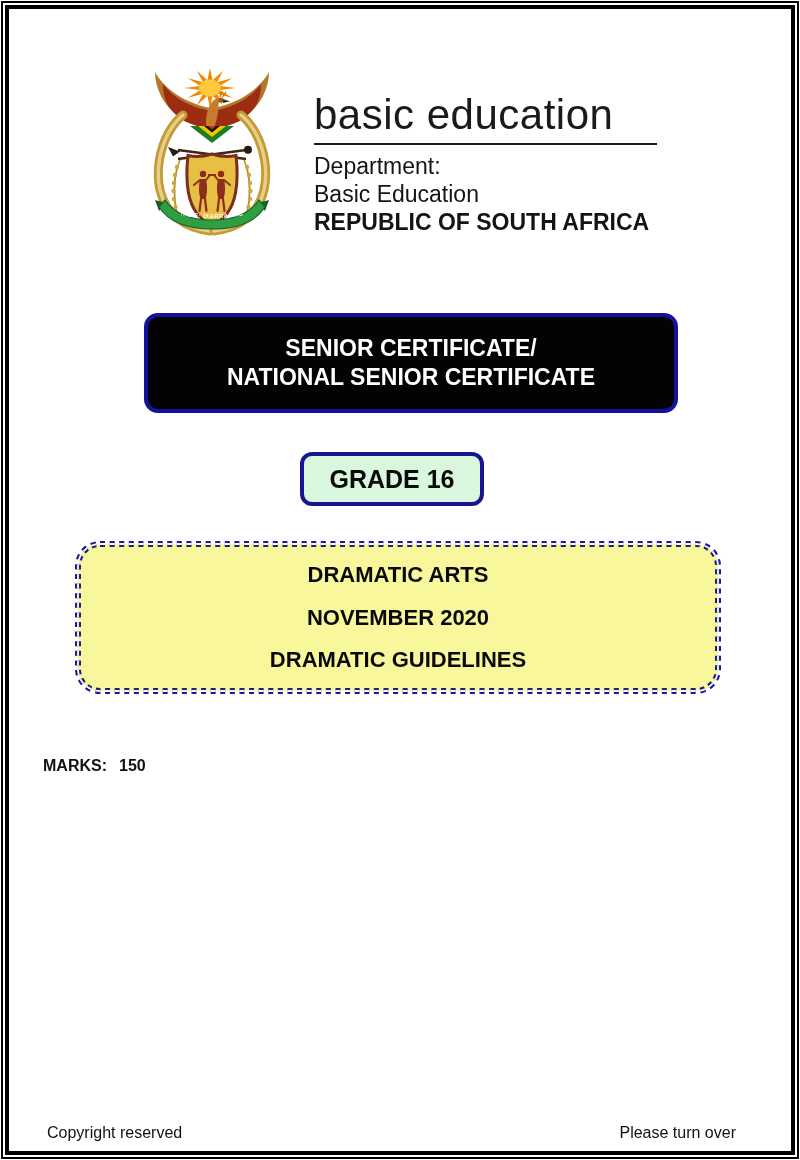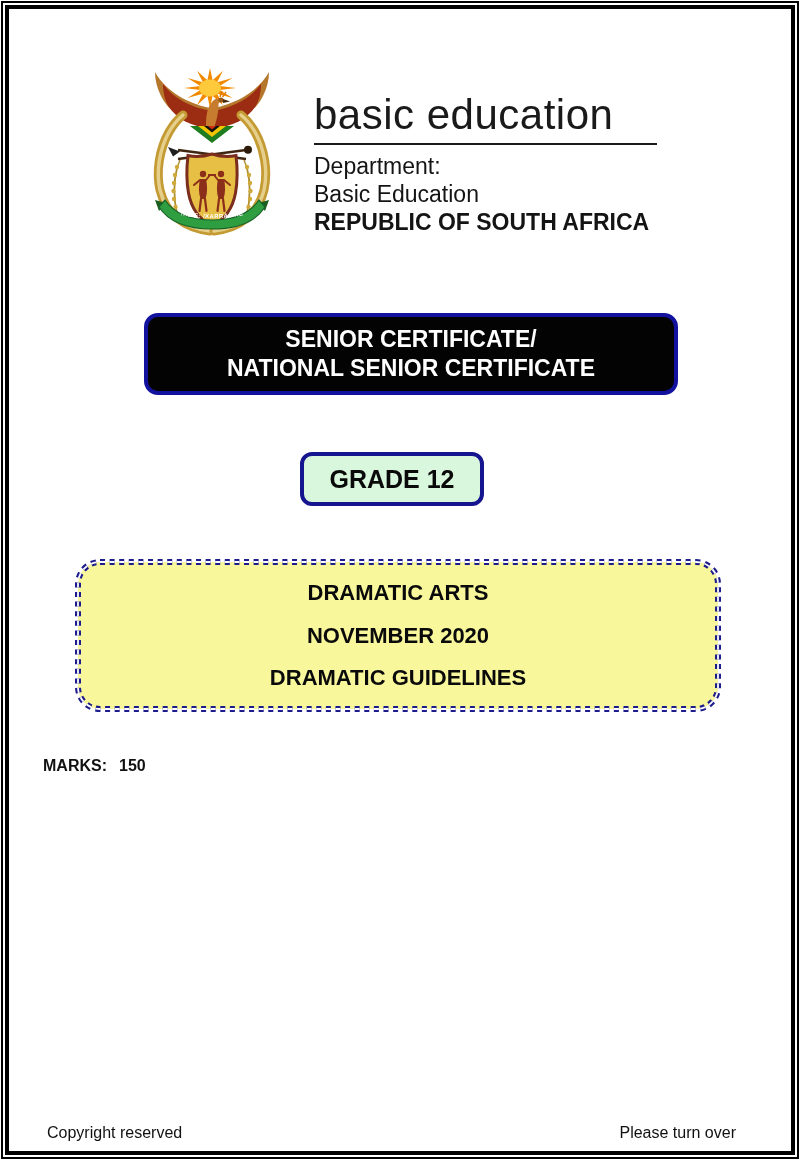--- a/index.html
+++ b/index.html
@@ -17,38 +17,38 @@
   
   .logo{position:absolute;left:146px;top:64px;width:132px;height:174px;}
   .brand-block{position:absolute;left:314px;top:92px;}
   .brand{font-size:42px;letter-spacing:0.5px;color:#1a1a1a;line-height:1.1;}
   .brand-rule{width:343px;height:2px;background:#1a1a1a;margin-top:5px;margin-bottom:7px;}
   .dept{font-size:23px;line-height:28px;color:#141414;}
   .country{font-weight:bold;}
 
   
   .cert-banner{
-    position:absolute;left:144px;top:313px;width:534px;height:82px;
+    position:absolute;left:144px;top:313px;width:534px;height:100px;
     box-sizing:border-box;
     background:#030303;border:4px solid #12129e;border-radius:14px;
     color:#fff;font-weight:bold;font-size:23px;line-height:29px;
     display:flex;flex-direction:column;justify-content:center;text-align:center;
   }
 
   
   .grade{
     position:absolute;left:300px;top:452px;width:184px;height:54px;
     box-sizing:border-box;
     background:#d9f7dc;border:4px solid #15158f;border-radius:12px;
     display:flex;align-items:center;justify-content:center;
     font-weight:bold;font-size:25px;color:#0a0a0a;
   }
 
   
-  .subject{position:absolute;left:74px;top:558px;width:648px;height:155px;}
+  .subject{position:absolute;left:74px;top:540px;width:648px;height:155px;}
   .subject svg.border{position:absolute;left:0;top:0;}
   .subject-text{
     position:absolute;inset:0;
     display:flex;flex-direction:column;justify-content:space-evenly;
     text-align:center;font-weight:bold;font-size:22px;color:#0a0a0a;
     padding:6px 0;box-sizing:border-box;
   }
   .subject-text div{line-height:26px;}
 
   .marks{position:absolute;left:43px;top:757px;font-weight:bold;font-size:16px;}
@@ -138,21 +138,21 @@
     <div class="dept">Basic Education</div>
     <div class="dept country">REPUBLIC OF SOUTH AFRICA</div>
   </div>
 
   <div class="cert-banner">
     <div>SENIOR CERTIFICATE/</div>
     <div>NATIONAL SENIOR CERTIFICATE</div>
   </div>
 
   <div class="grade">
-    <span>GRADE 12</span>
+    <span>GRADE 16</span>
   </div>
 
   <div class="subject">
     <svg class="border" width="648" height="155">
       <rect x="4" y="4" width="640" height="147" rx="22" fill="#f8f79c" stroke="#1c1c8a" stroke-width="6" stroke-dasharray="5 4.6"></rect>
       <rect x="4" y="4" width="640" height="147" rx="22" fill="none" stroke="#ffffff" stroke-width="1.8" stroke-dasharray="5 4.6"></rect>
     </svg>
     <div class="subject-text">
       <div>DRAMATIC ARTS</div>
       <div>NOVEMBER 2020</div>

